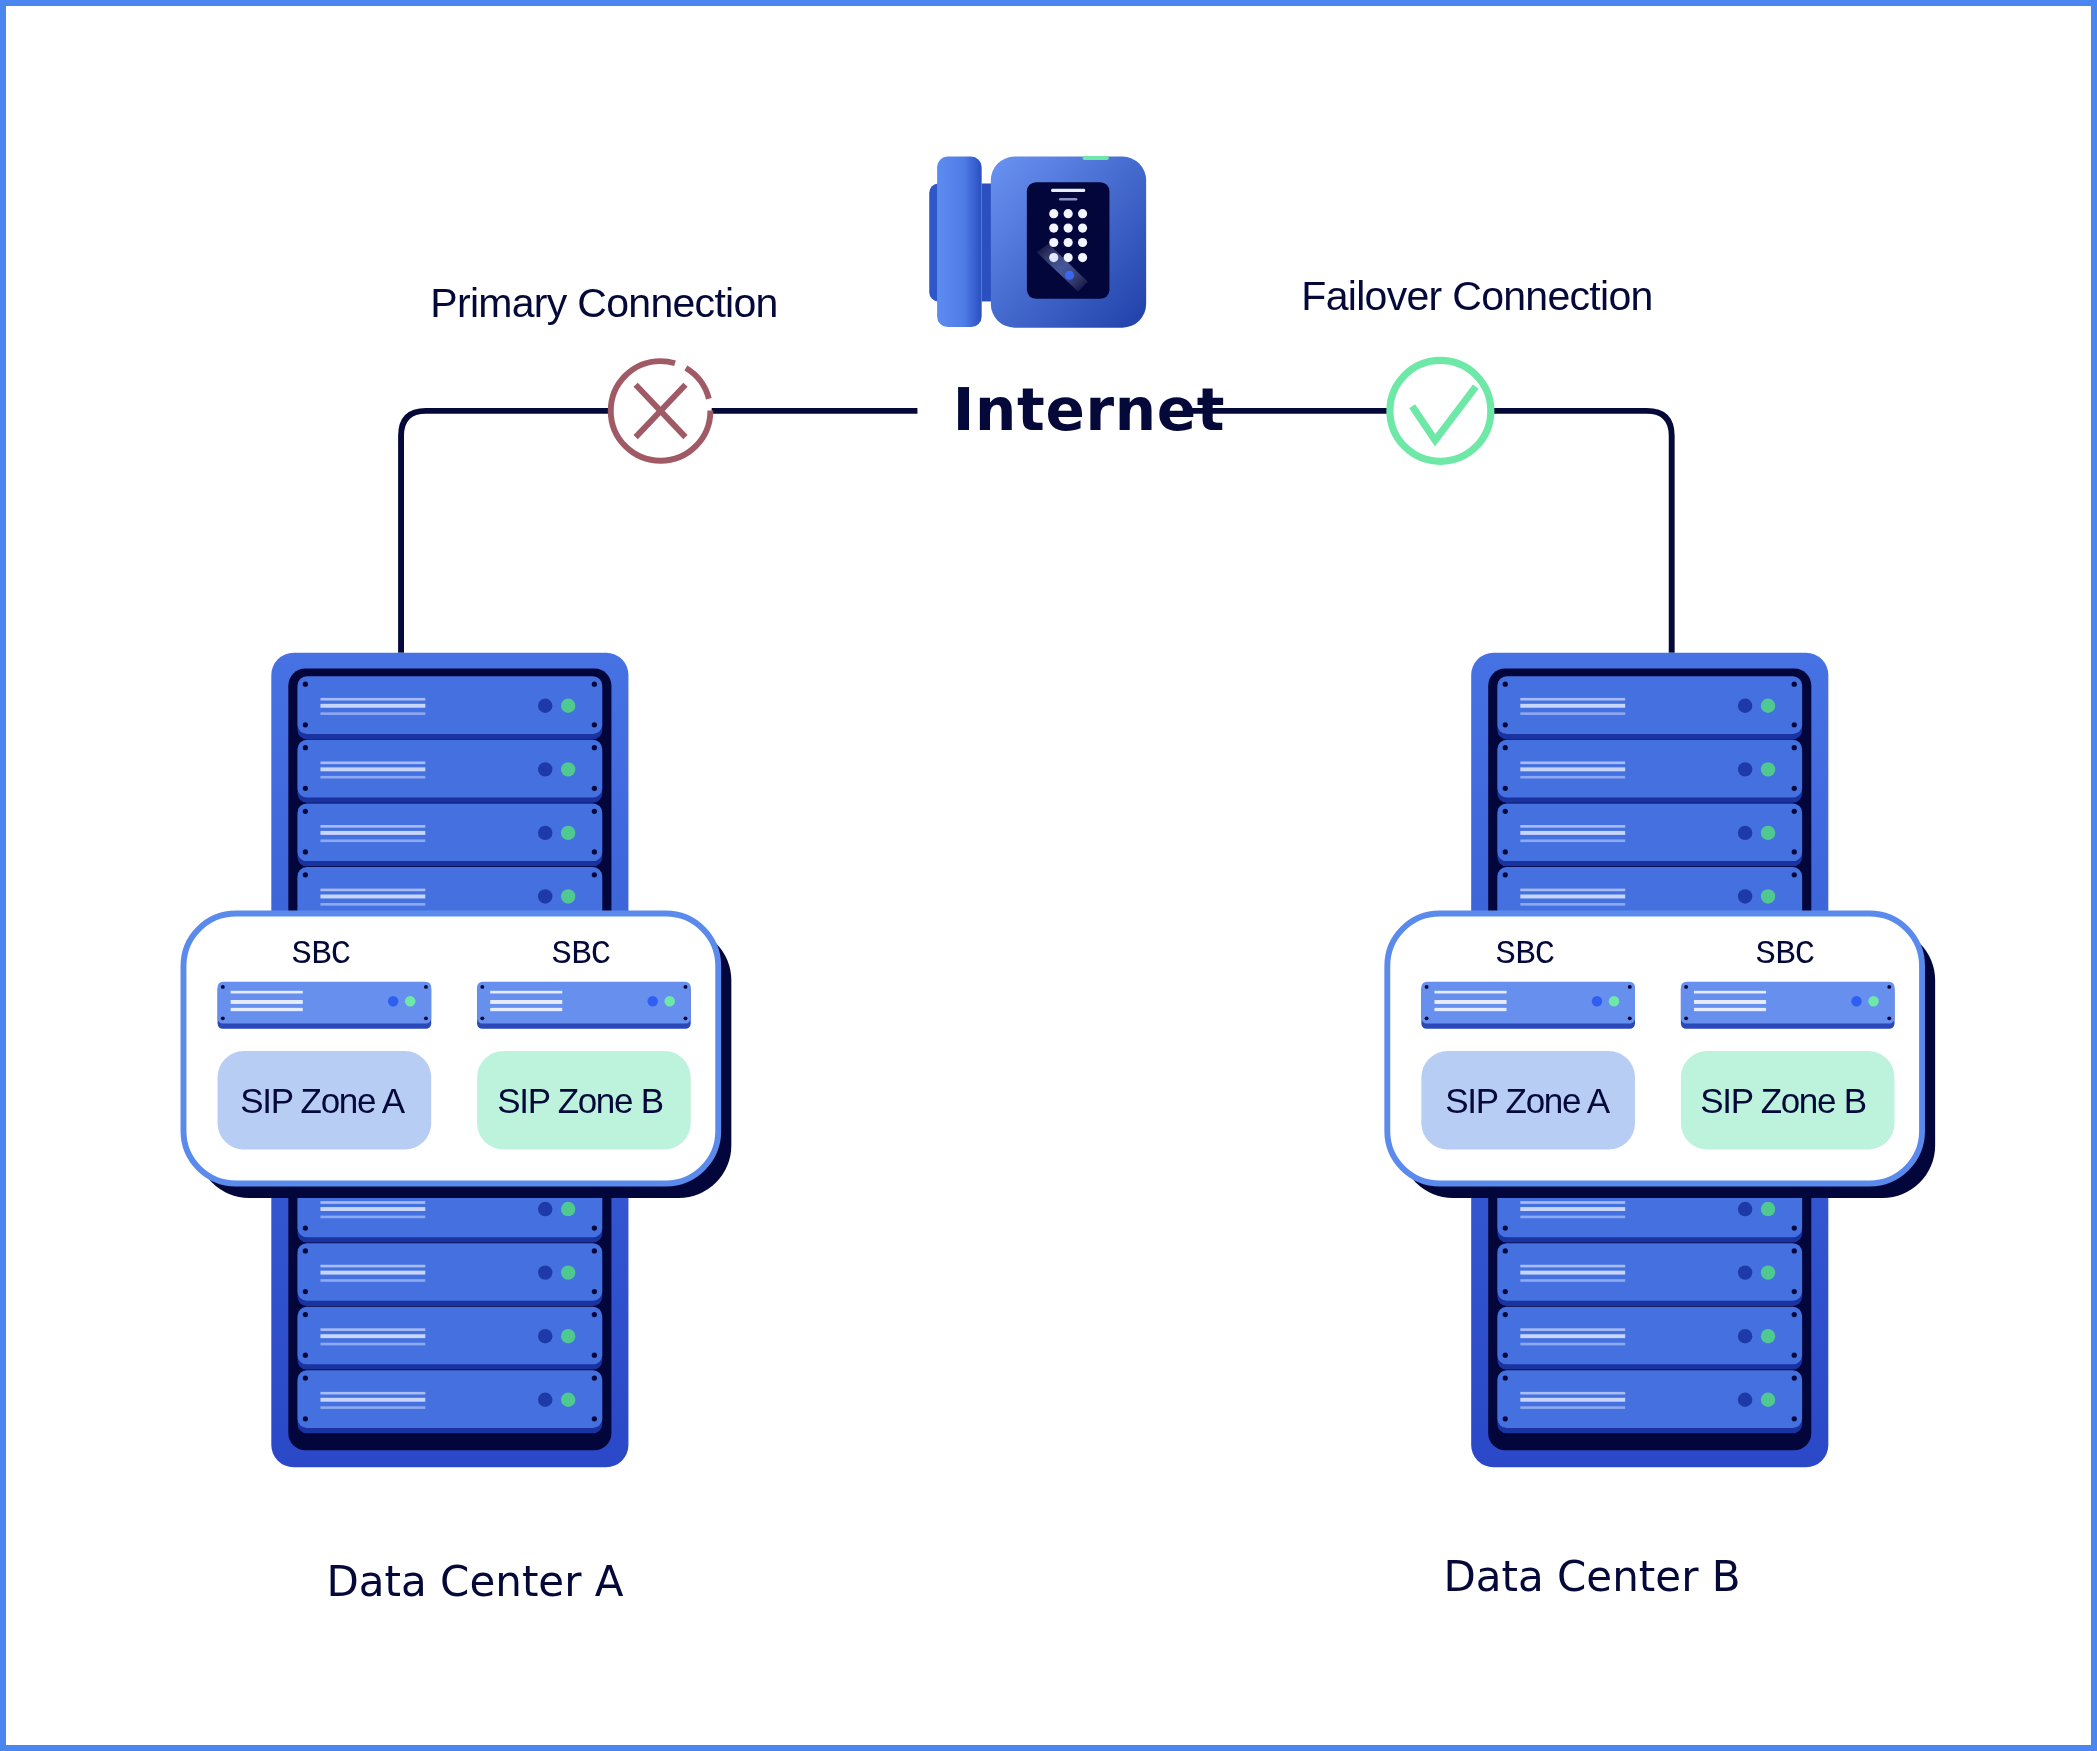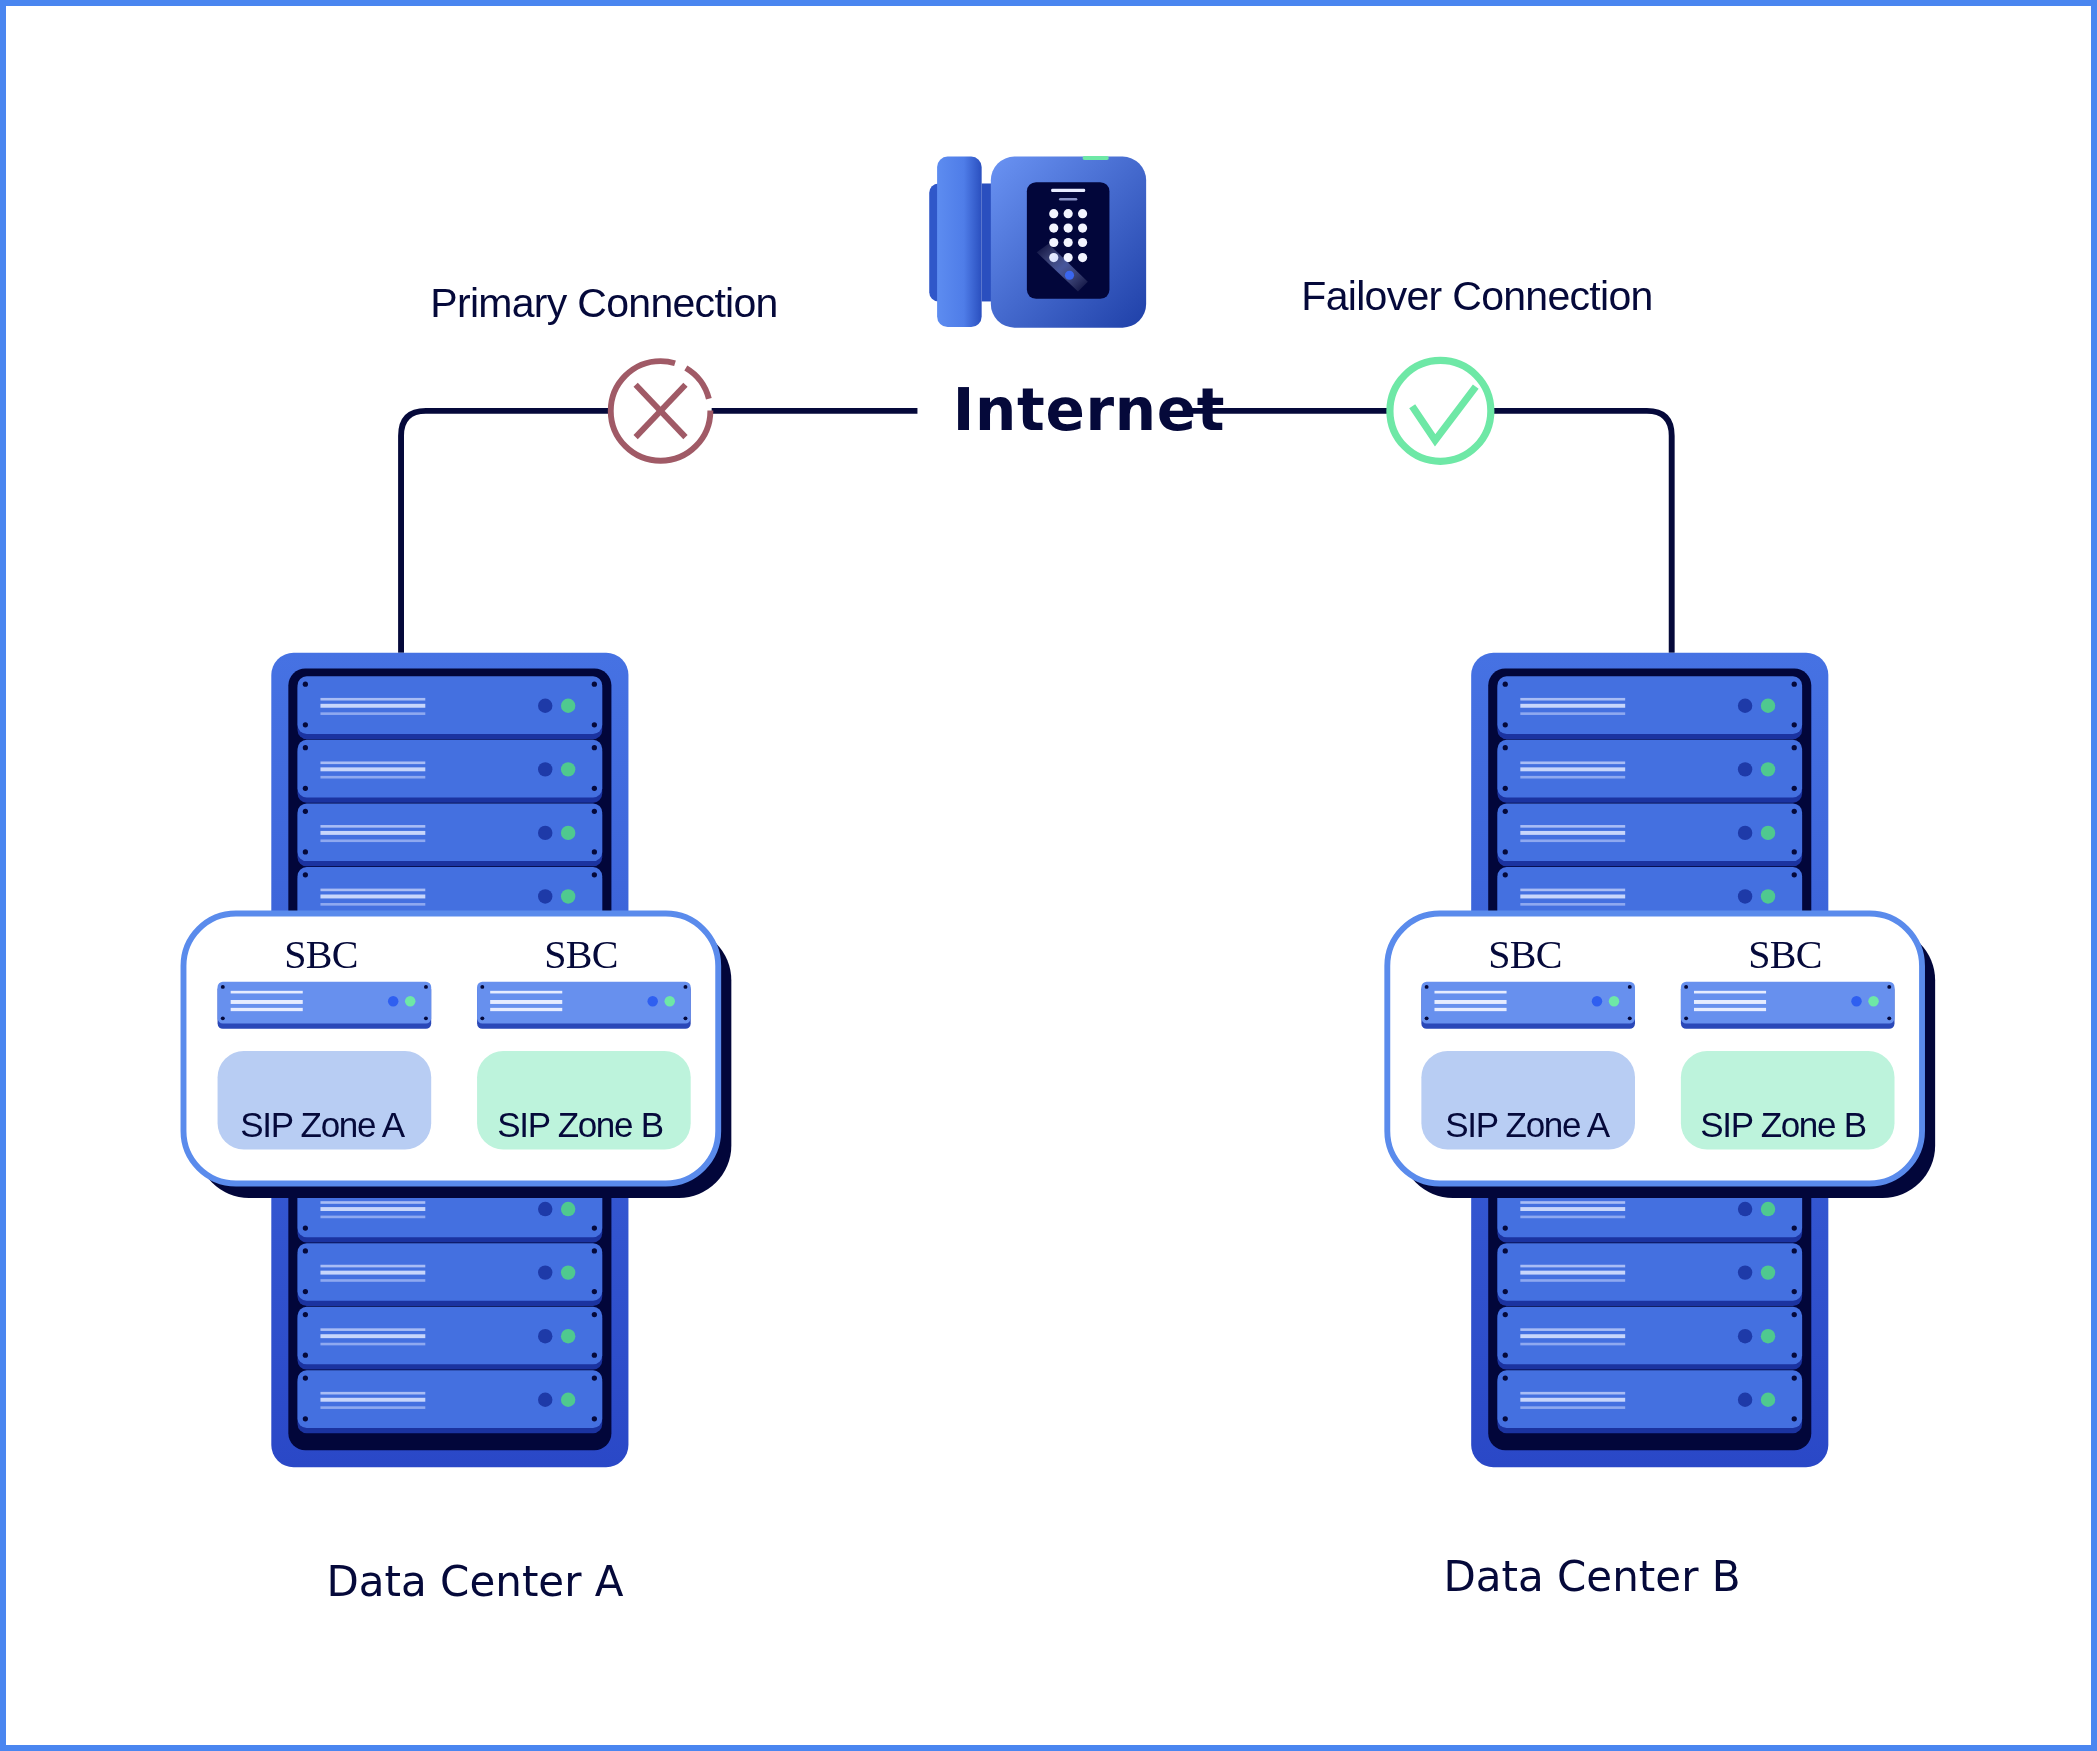--- a/index.html
+++ b/index.html
@@ -3,22 +3,22 @@
 <meta charset="utf-8">
 <style>
   html, body { margin: 0; padding: 0; background: #ffffff; }
   body { width: 2097px; height: 1751px; position: relative; overflow: hidden; font-family: "Liberation Sans", sans-serif; }
   .frame { position: absolute; left: 0; top: 0; width: 2097px; height: 1751px; box-sizing: border-box; border: 6.6px solid #4a86f0; background: #ffffff; }
   svg.diagram { position: absolute; left: 0; top: 0; width: 2097px; height: 1751px; }
   .lbl { position: absolute; color: #05093a; white-space: nowrap; transform: translate(-50%, -50%); }
   .conn-label { font-family: "Liberation Sans", sans-serif; font-weight: normal; font-size: 41px; letter-spacing: -0.7px; }
   .internet-label { font-family: "DejaVu Sans", sans-serif; font-weight: bold; font-size: 58px; letter-spacing: 0.7px; }
   .dc-label { font-family: "DejaVu Sans", sans-serif; font-weight: normal; font-size: 42px; }
-  .sbc-label { font-family: Liberation Serif, serif; font-size: 40px; letter-spacing: -0.7px; }
-  .zone-label { font-family: "Liberation Sans", sans-serif; font-size: 35px; letter-spacing: -1.3px; margin-top: 24px; }
+  .sbc-label { font-family: Liberation Mono, monospace; font-size: 34px; letter-spacing: -0.7px; }
+  .zone-label { font-family: "Liberation Sans", sans-serif; font-size: 35px; letter-spacing: -1.3px; }
 </style>
 </head>
 <body>
 
 <div class="frame"></div>
 
 <svg class="diagram" viewBox="0 0 3200 2672" xmlns="http://www.w3.org/2000/svg">
   <defs>
     <linearGradient id="phoneBody" x1="0" y1="0" x2="1" y2="1">
       <stop offset="0" stop-color="#6a93f3"></stop>

